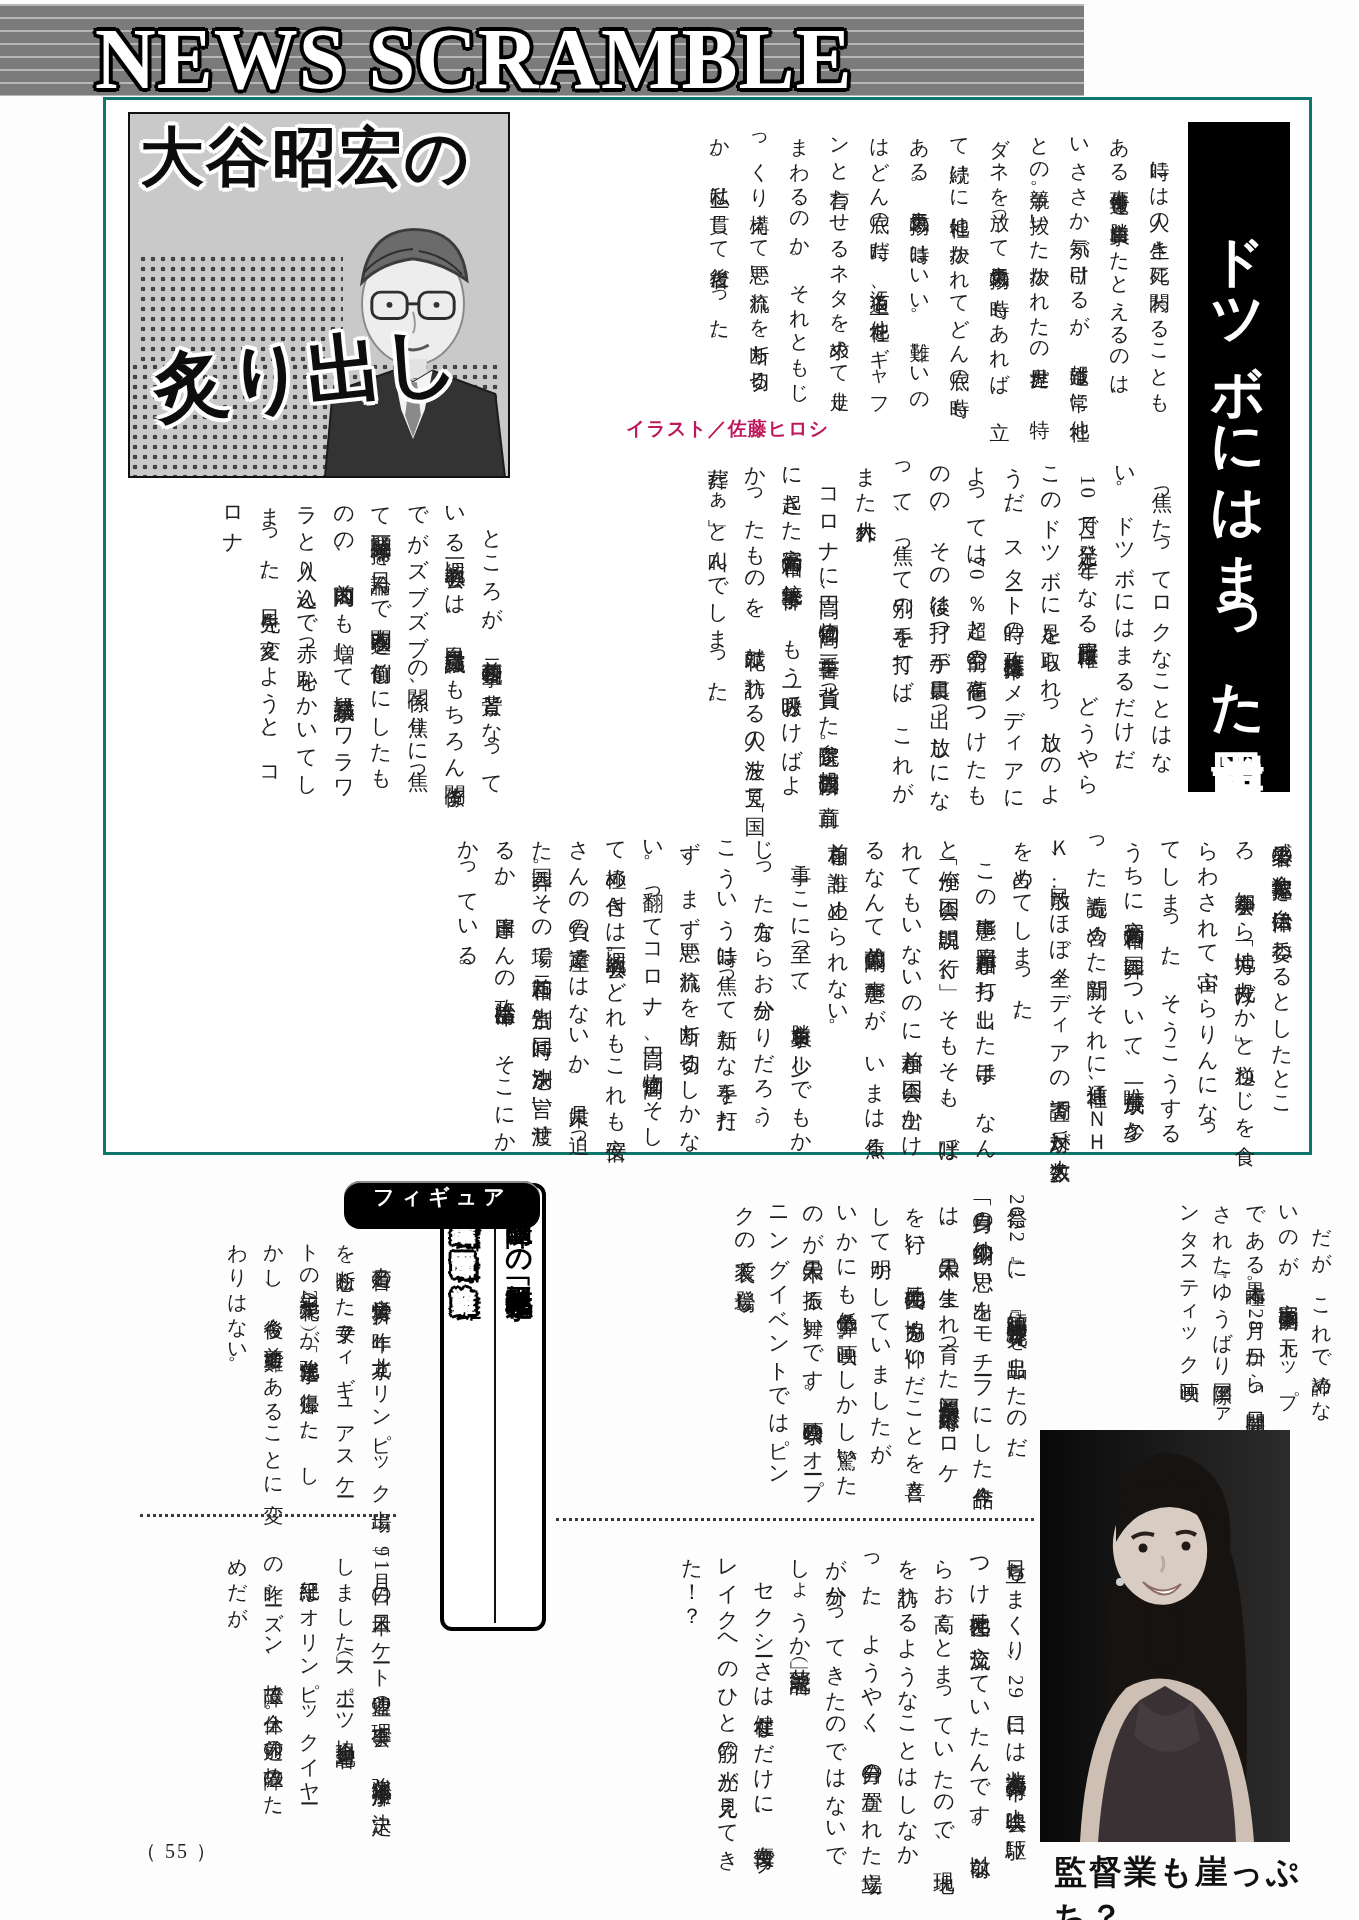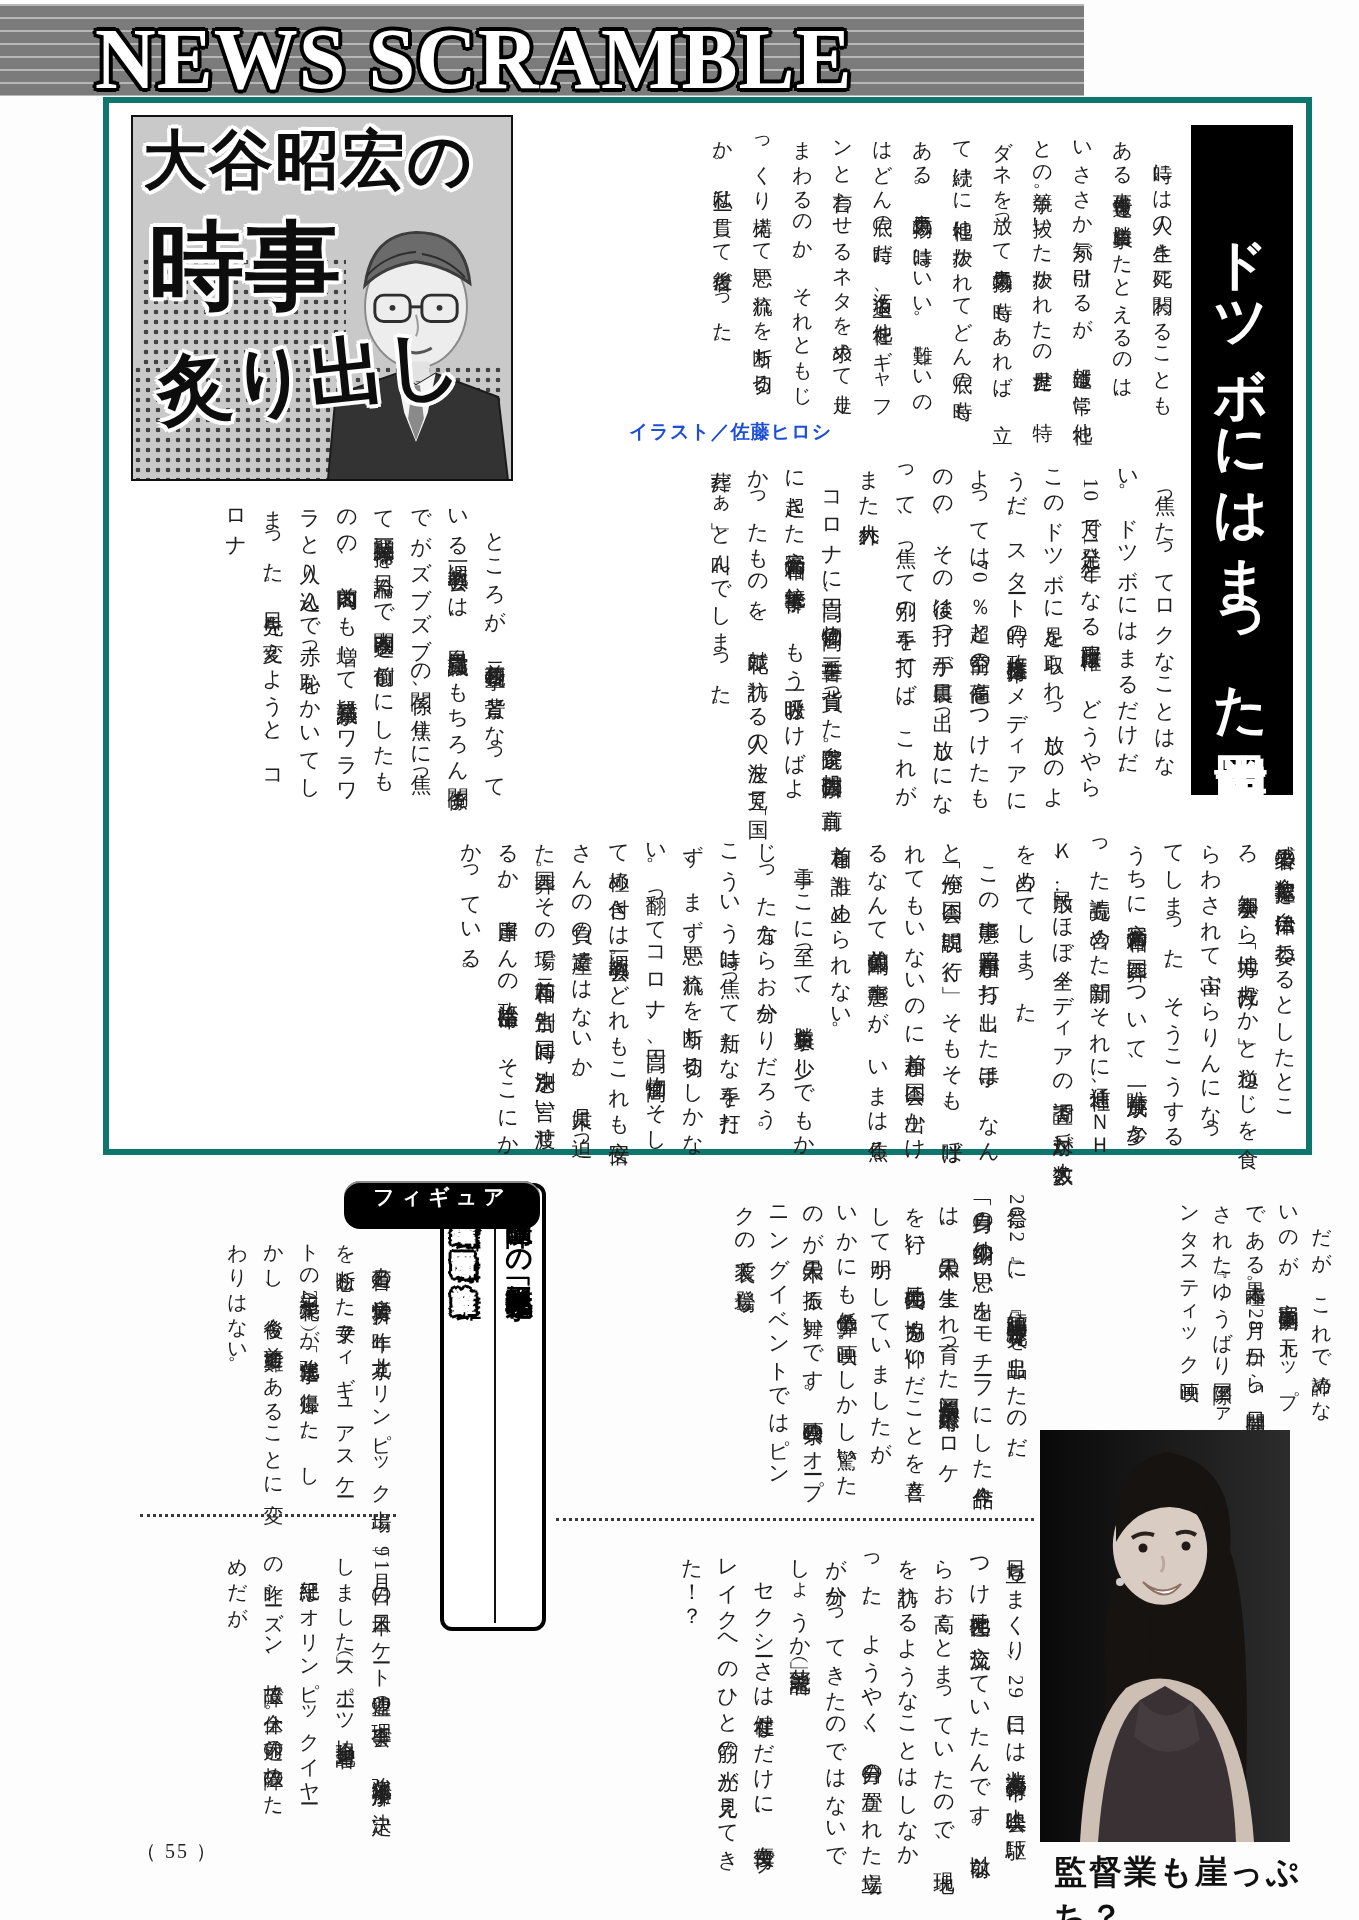--- a/index.html
+++ b/index.html
@@ -21,21 +21,21 @@
     font-family:"Liberation Serif",serif;font-weight:bold;
     font-size:84px;letter-spacing:1px;color:#fff;white-space:nowrap;
     transform:scaleY(1.04);
     text-shadow:
       3px 3px 0 #000,-3px 3px 0 #000,3px -3px 0 #000,-3px -3px 0 #000,
       0 4px 0 #000,4px 0 0 #000,0 -4px 0 #000,-4px 0 0 #000;
   }
   
   .article-box{
     position:absolute;left:103px;top:97px;width:1209px;height:1058px;
-    border:6px solid #0f766e;background:#fff;box-sizing:border-box;
+    border:3px solid #0f766e;background:#fff;box-sizing:border-box;
   }
   
   .vtext{
     position:absolute;
     writing-mode:vertical-rl;text-orientation:mixed;
     white-space:pre-line;
     color:#1f1f1f;letter-spacing:2px;
     font-family:"Liberation Serif",serif;
   }
   .t1{left:412px;top:24px;width:662px;height:292px;font-size:20px;line-height:40px;}
@@ -48,21 +48,21 @@
     background:#000;color:#fff;
     writing-mode:vertical-rl;text-orientation:mixed;
     font-family:"Liberation Sans",sans-serif;font-weight:bold;
     font-size:54px;letter-spacing:2px;line-height:102px;
     text-align:center;
   }
   
   .illust-credit{
     position:absolute;left:520px;top:316px;
     font-family:"Liberation Sans",sans-serif;font-weight:bold;
-    font-size:19px;color:#1d4ed8;letter-spacing:1px;text-align:right;
+    font-size:19px;color:#be185d;letter-spacing:1px;text-align:right;
   }
   
   .title-art{
     position:absolute;left:22px;top:12px;width:382px;height:366px;
     background:#c9c9c9;border:2px solid #111;box-sizing:border-box;overflow:hidden;
   }
   .dots{
     position:absolute;
     background-image:radial-gradient(circle,#2b2b2b 2.1px,transparent 2.6px);
     background-size:10px 10px;opacity:.85;
@@ -153,21 +153,20 @@
       <circle cx="76" cy="93" r="3" fill="#333"></circle>
         <circle cx="124" cy="93" r="3" fill="#333"></circle>
       <path d="M100,100 q4,14 0,22" fill="none" stroke="#9a9a9a" stroke-width="2"></path>
       <path d="M84,134 q16,10 32,0" fill="none" stroke="#555" stroke-width="3"></path>
       <rect x="86" y="148" width="28" height="20" fill="#e2e2e2"></rect>
       <path d="M10,270 L18,182 L80,160 L100,172 L120,160 L184,184 L194,270 Z" fill="#333" stroke="#1c1c1c" stroke-width="2"></path>
       <path d="M80,160 L100,172 L120,160 L112,200 L100,230 L88,200 Z" fill="#f4f4f4"></path>
       <path d="M96,172 h8 l4,34 -8,22 -8,-22 Z" fill="#8a8a8a"></path>
     </svg>
     <div class="art-word art-line1">大谷昭宏の</div>
-    <div class="art-word art-line2">時事</div>
     <div class="art-word art-line3">炙り出し</div>
   </div>
 
   <div class="illust-credit">イラスト／佐藤ヒロシ</div>
 
   <div class="kishida-headline">ドツボにはまった岸田首相</div>
 
   <div class="vtext t1">　時には人の生き死に関わることもある事件報道を勝負事にたとえるのは、いささか気が引けるが、報道は常に他社との競争。抜いた抜かれたの世界だ。特ダネを放って意気揚々の時もあれば、立て続けに他社に抜かれてどん底の時もある。意気揚々の時はいい。難しいのはどん底の時だ。汚名返上、他社をギャフンと言わせるネタを求めて走りまわるのか。それともじっくり構えて悪い流れを断ち切るか。私は一貫して後者だった。</div>
   <div class="vtext t2a">　焦ったってロクなことはない。ドツボにはまるだけだ。
 　10月で発足1年となる岸田政権は、どうやらこのドツボに足を取られっ放しのようだ。スタート時の政権支持率はメディアによっては70％超と空前の高値をつけたものの、その後は打つ手が裏目に出っ放しになって、焦って別の手を打てば、これがまた大外れ。

